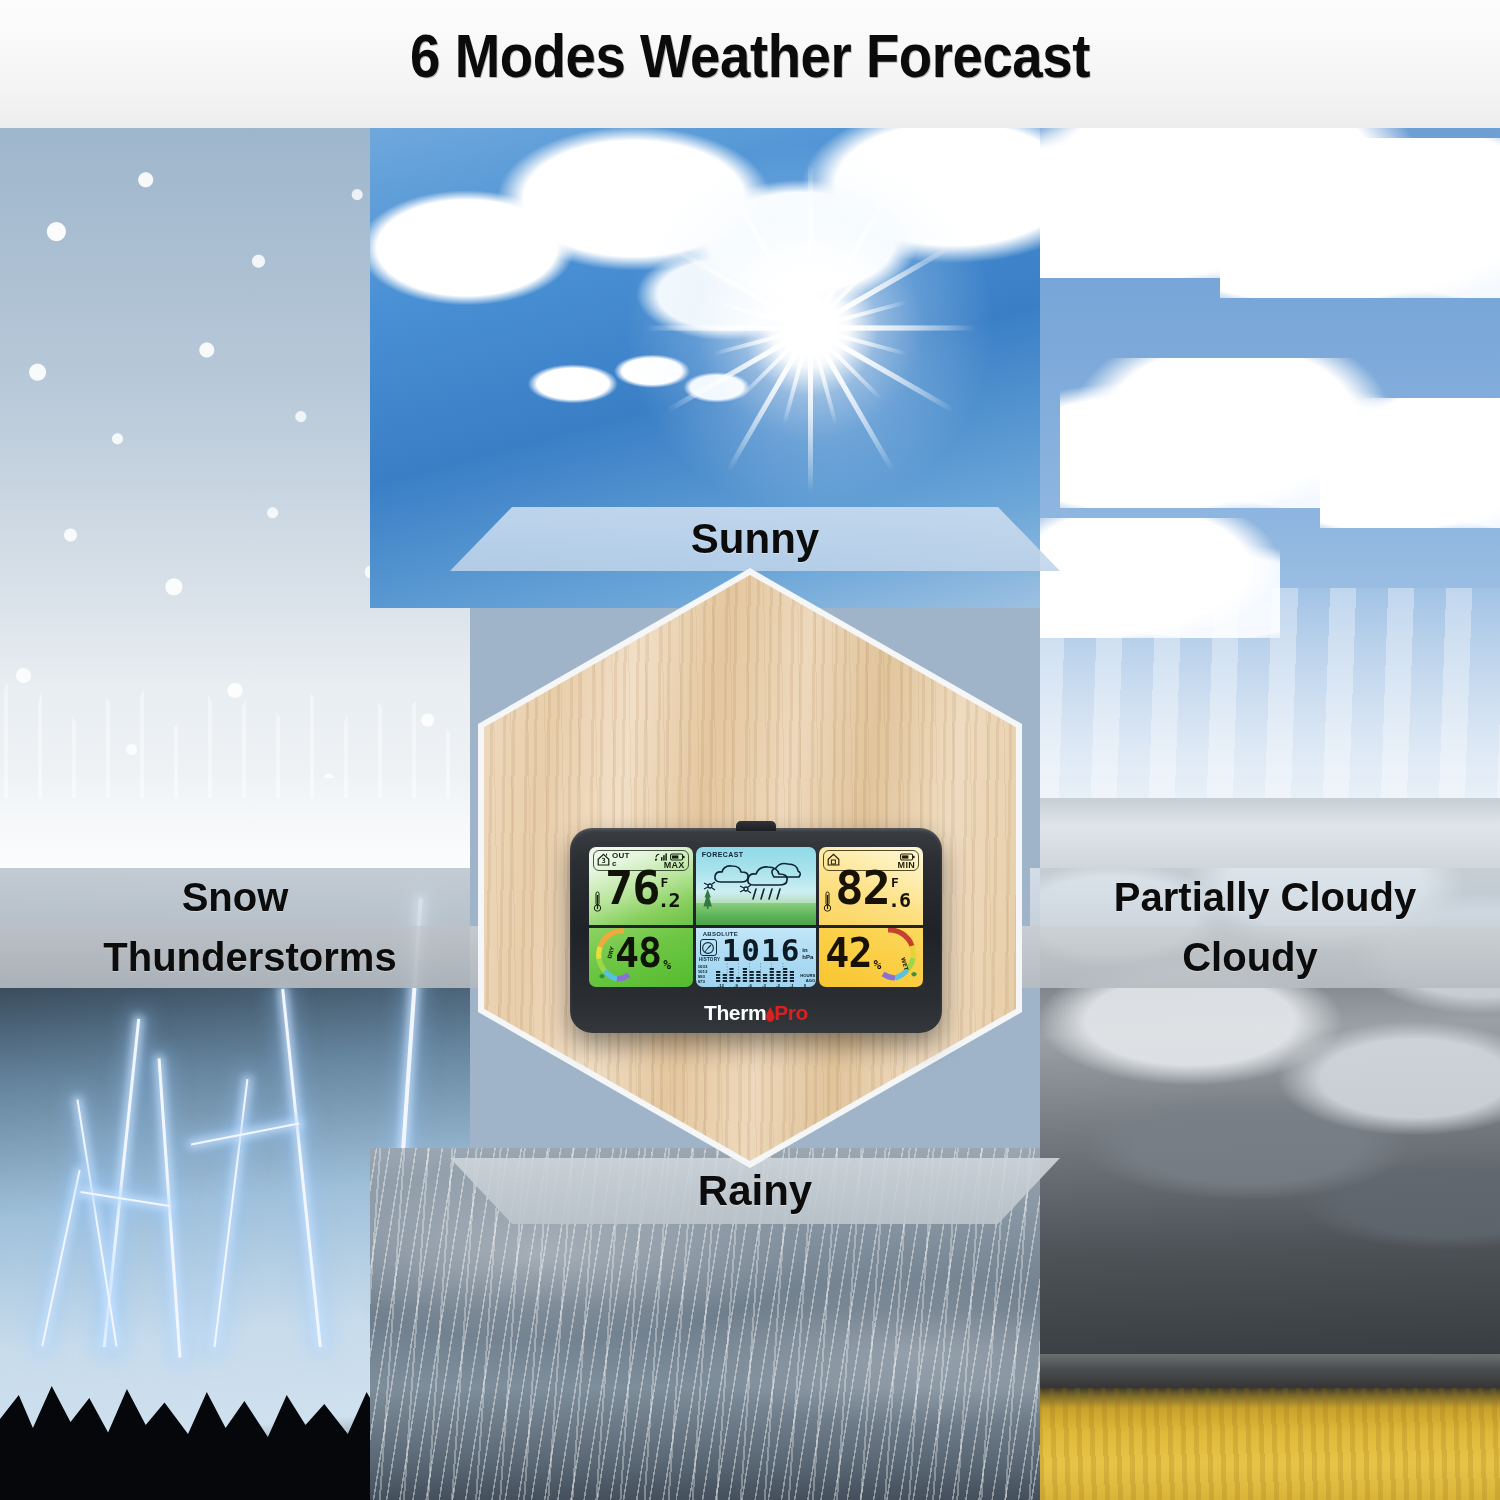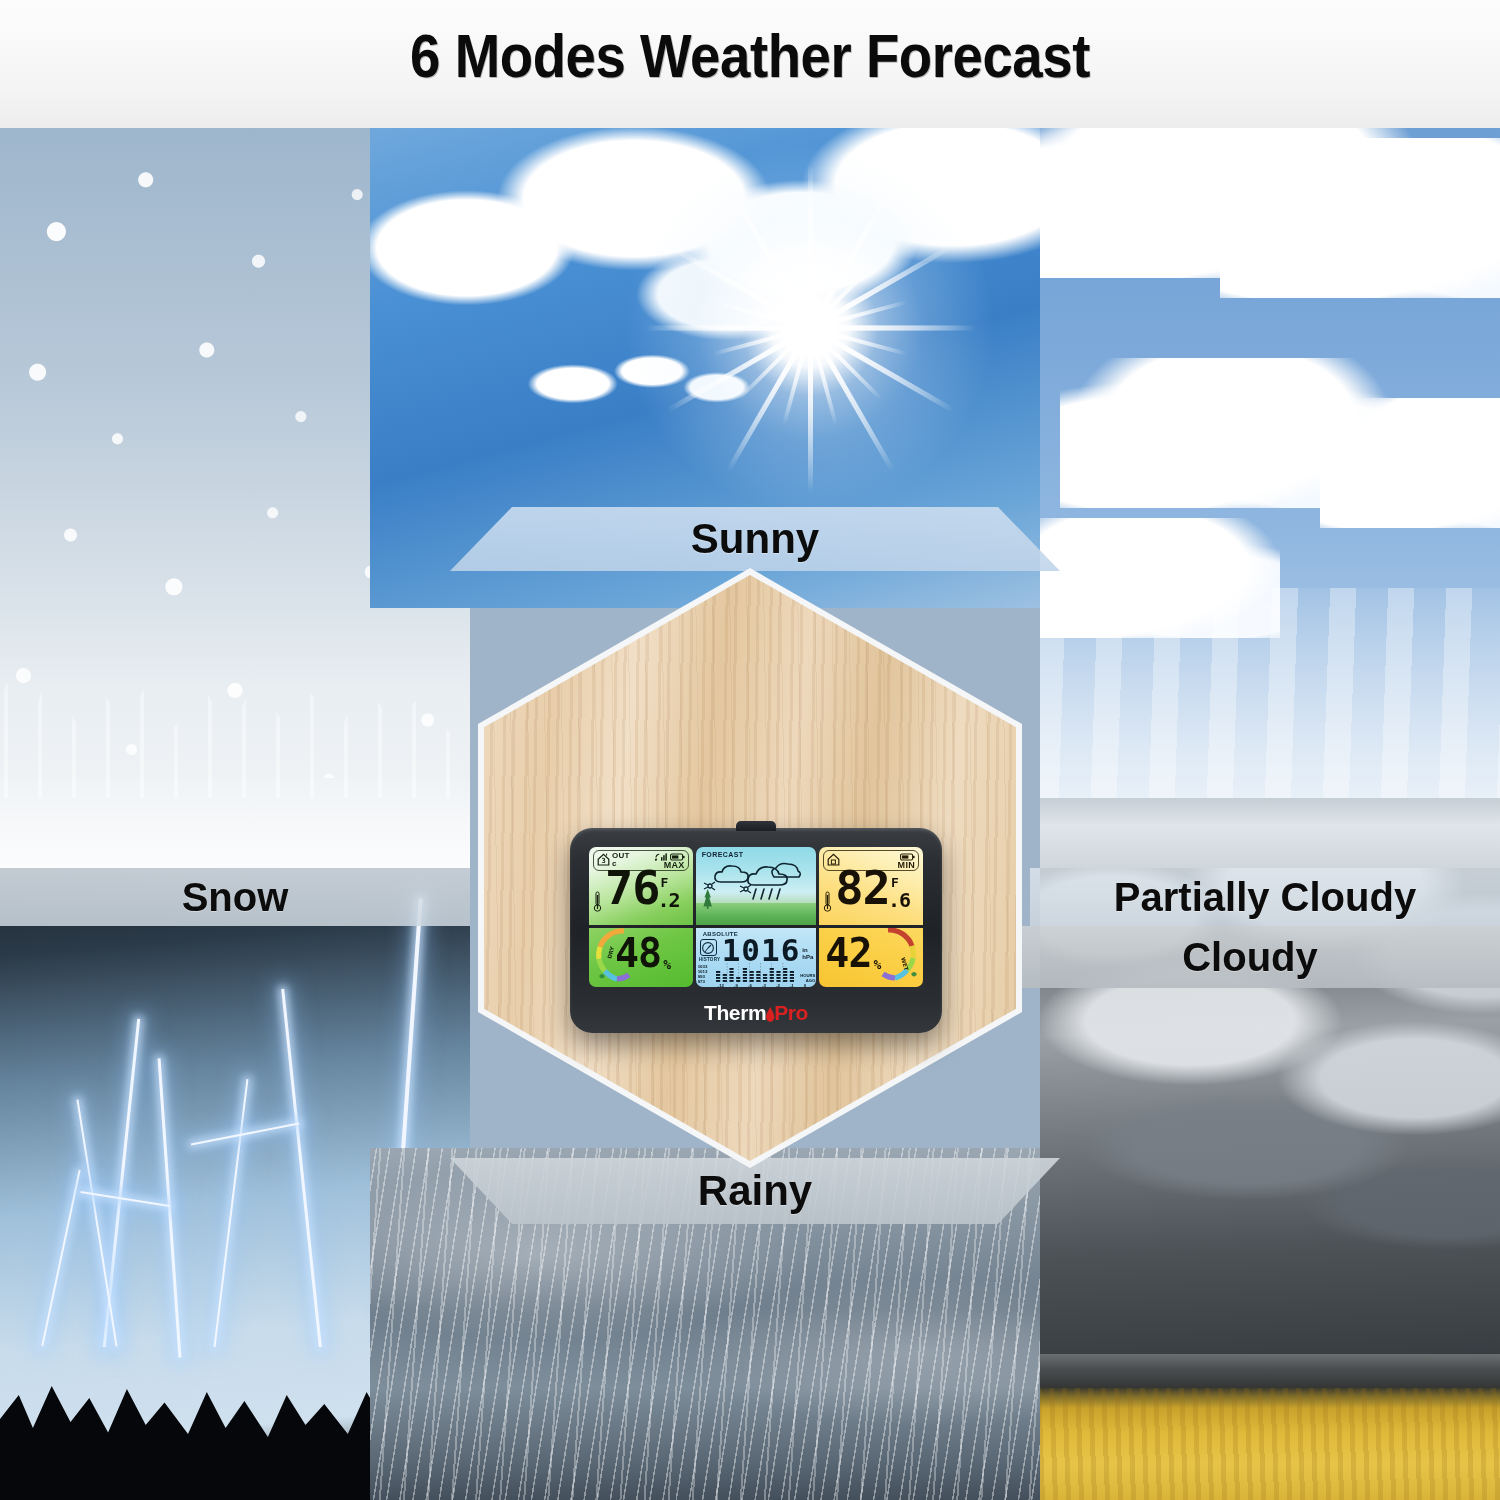--- a/index.html
+++ b/index.html
@@ -516,20 +516,23 @@
     <div class="cloudmass"></div>
     <div class="horizon"></div>
     <div class="wheat"></div>
   </div>
 
   <div class="label-band" id="band-sunny">
     <span>Sunny</span>
   </div>
   <div class="label-band" id="band-snow">
     <span>Snow</span>
+  </div>
+  <div class="label-band" id="band-thunder">
+    <span>Thunderstorms</span>
   </div>
   <div class="label-band" id="band-pcloudy">
     <span>Partially Cloudy</span>
   </div>
   <div class="label-band" id="band-cloudy">
     <span>Cloudy</span>
   </div>
   <div class="label-band" id="band-rainy">
     <span>Rainy</span>
   </div>

